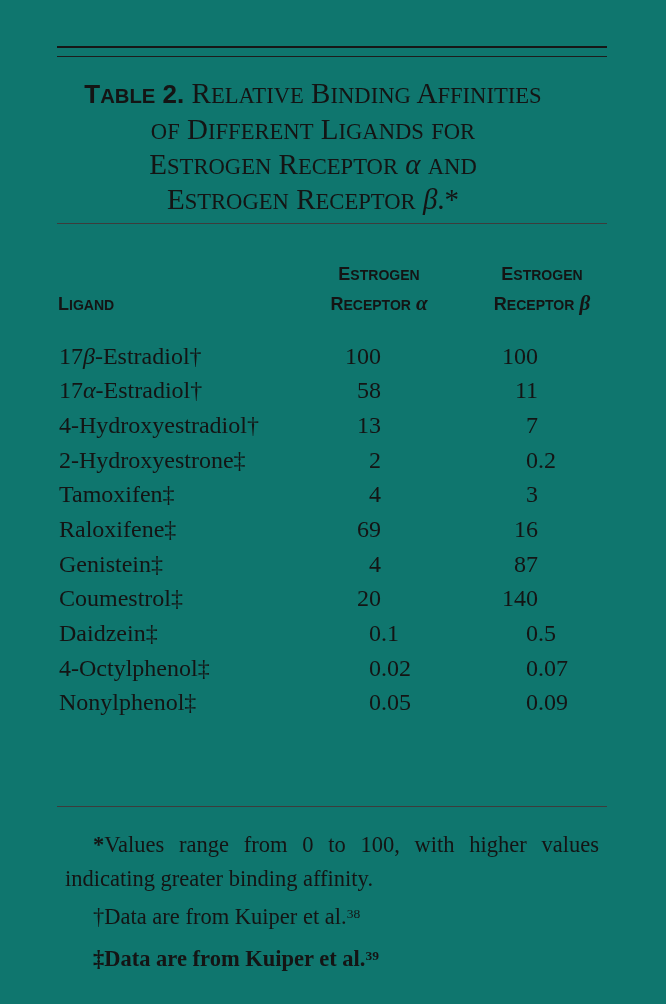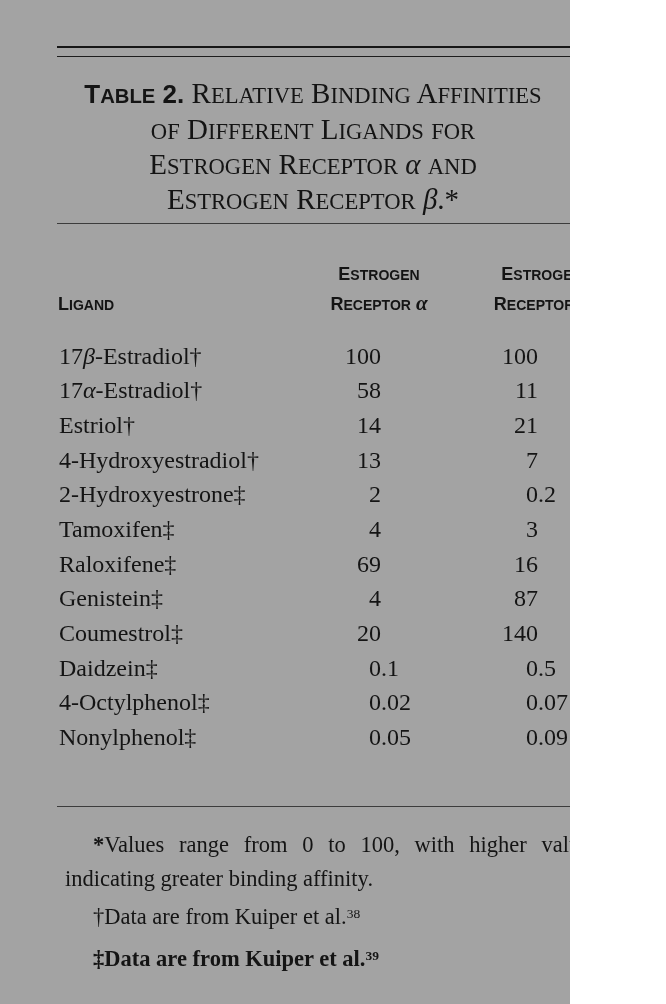--- a/index.html
+++ b/index.html
@@ -1,17 +1,17 @@
 <!DOCTYPE html>
 <html><head>
 <meta charset="utf-8">
 <style>
   html,body{margin:0;padding:0;background:#ffffff;}
   .page{
-    position:relative;width:570px;height:1004px;background:#a3a3a3;
+    position:relative;width:666px;height:1004px;background:#0f766e;
     font-family:"Liberation Serif",serif;color:#141414;overflow:hidden;
   }
   
   .rule-double{position:absolute;left:57px;top:46px;width:550px;height:8px;
     border-top:2.2px solid #161616;border-bottom:1.4px solid #1d1d1d;}
   .rule-mid{position:absolute;left:57px;top:223px;width:550px;border-top:1.5px solid #3c3c3c;}
   .rule-bottom{position:absolute;left:57px;top:806px;width:550px;border-top:1.5px solid #3c3c3c;}
   
   .title{position:absolute;left:57px;top:77px;width:550px;padding-right:38px;
     box-sizing:border-box;text-align:center;font-size:29px;line-height:33px;}
@@ -89,31 +89,20 @@
         <span class="val val-alpha">
           <span class="int">58</span>
           <span class="frac"></span>
         </span>
         <span class="val val-beta">
           <span class="int">11</span>
           <span class="frac"></span>
         </span>
       </div>
       <div class="trow">
-        <span class="lig">Estriol†</span>
-        <span class="val val-alpha">
-          <span class="int">14</span>
-          <span class="frac"></span>
-        </span>
-        <span class="val val-beta">
-          <span class="int">21</span>
-          <span class="frac"></span>
-        </span>
-      </div>
-      <div class="trow">
         <span class="lig">4-Hydroxyestradiol†</span>
         <span class="val val-alpha">
           <span class="int">13</span>
           <span class="frac"></span>
         </span>
         <span class="val val-beta">
           <span class="int">7</span>
           <span class="frac"></span>
         </span>
       </div>

